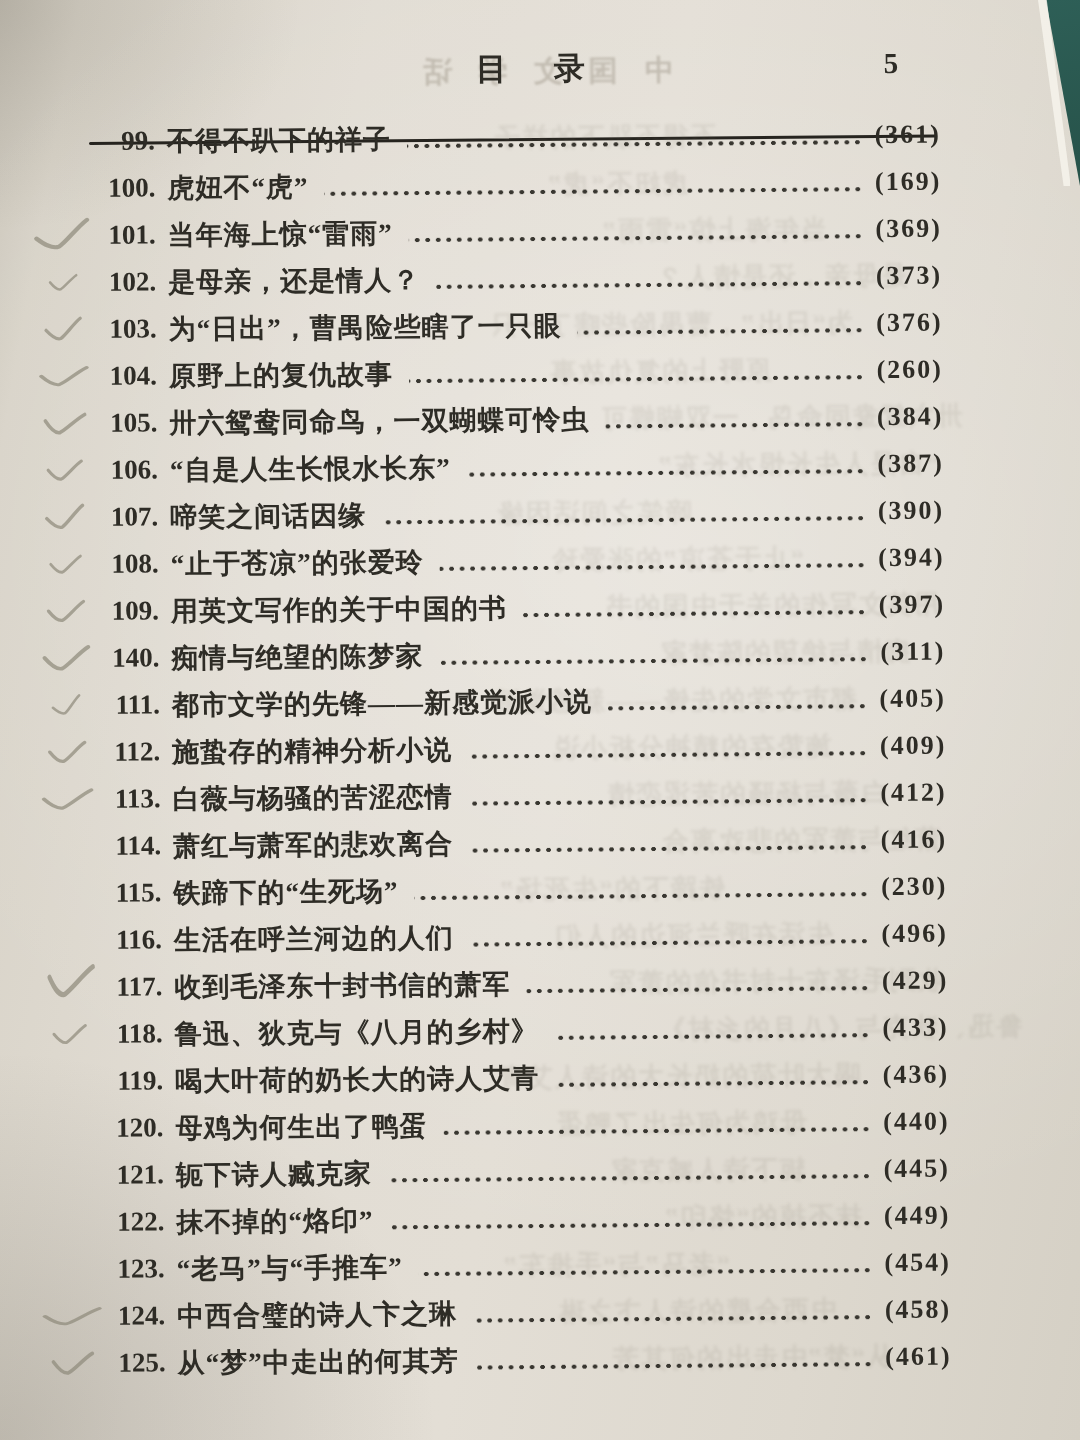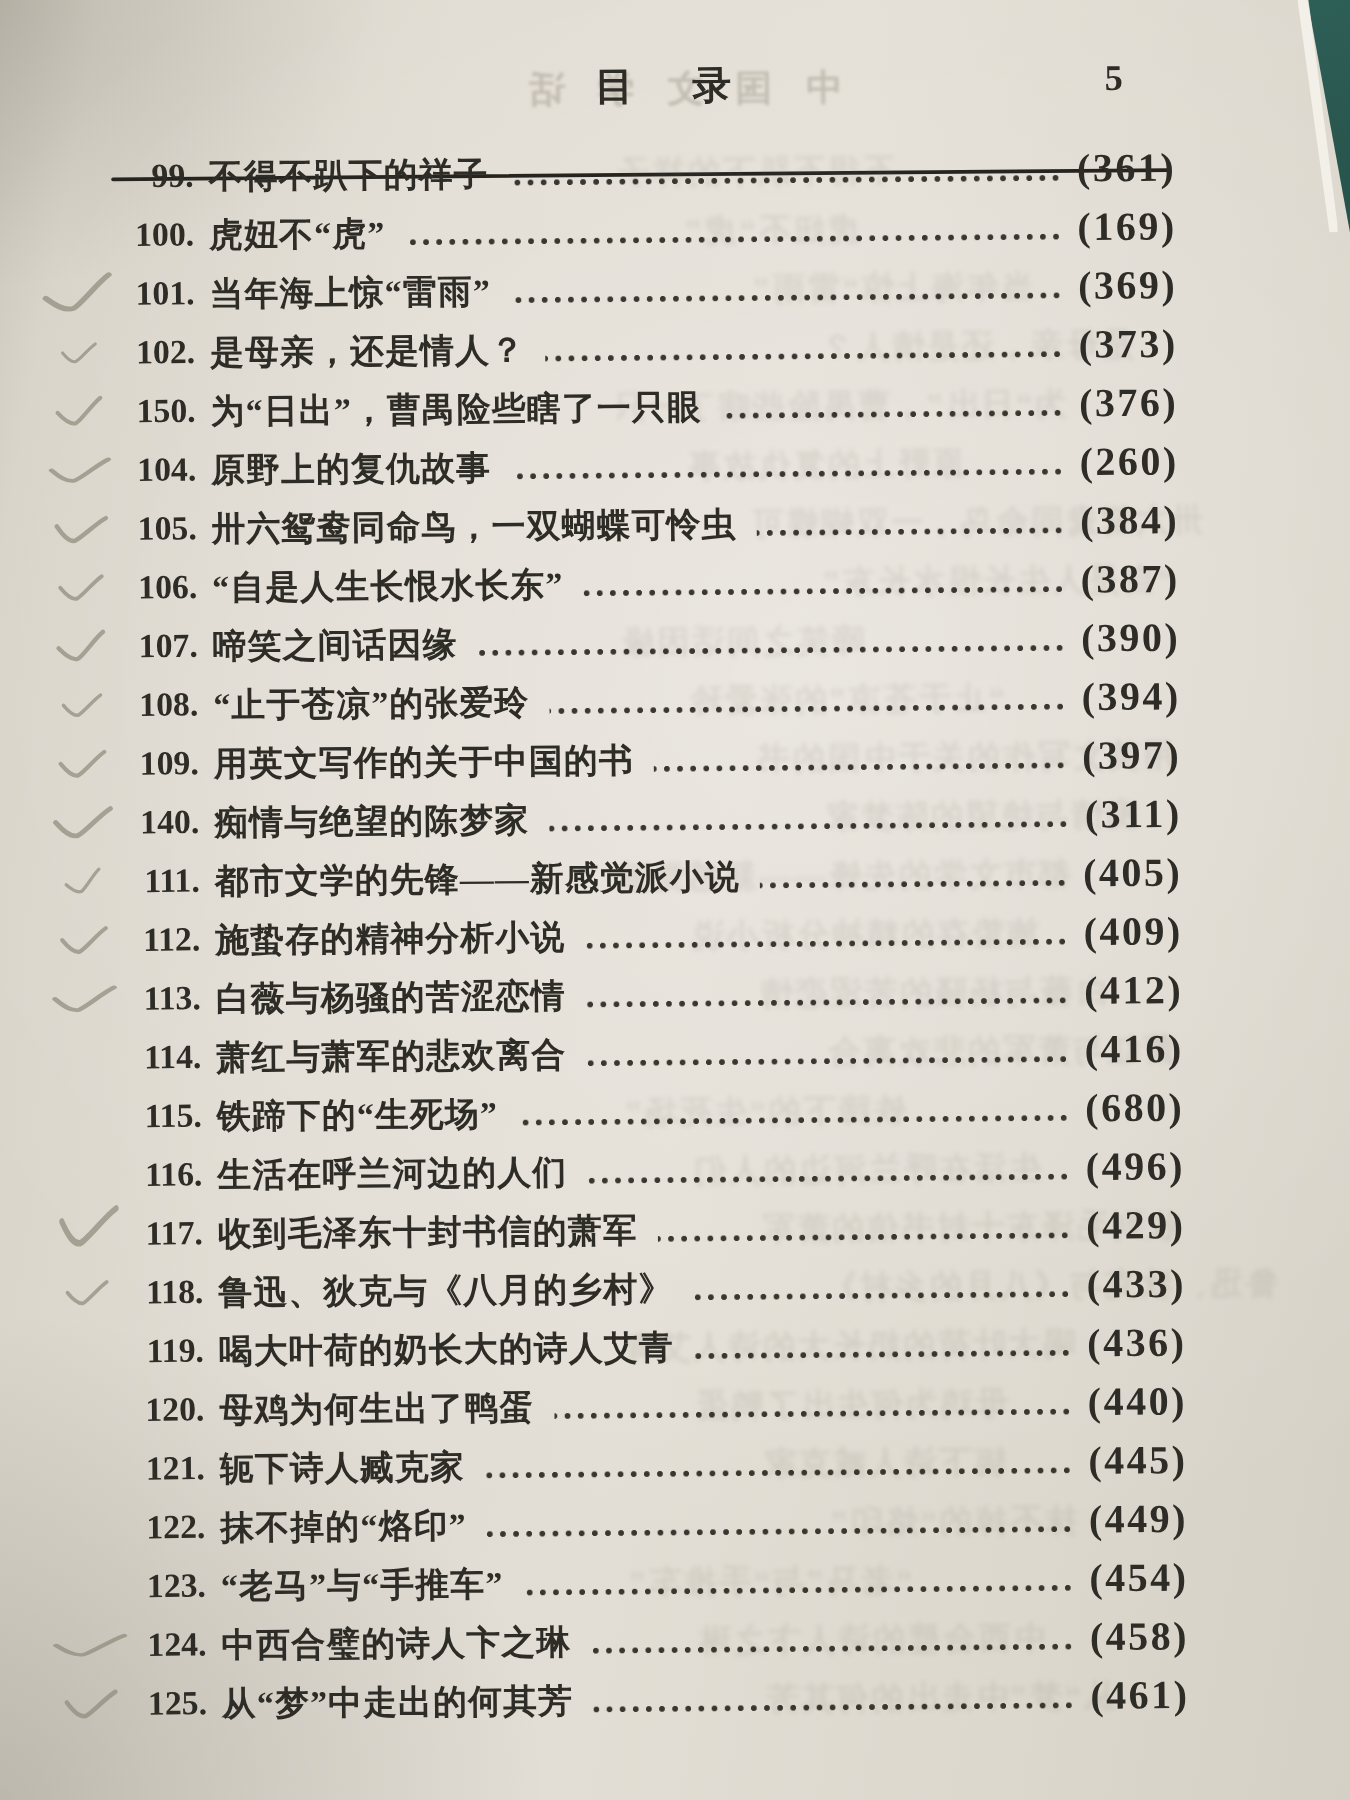--- a/index.html
+++ b/index.html
@@ -64,21 +64,21 @@
   .title{
     font-size:27px;font-weight:600;letter-spacing:1px;white-space:nowrap;z-index:2;
   }
   .leader{
     flex:1;height:6px;margin:14px 12px 0 16px;align-self:center;z-index:2;
     background-image:radial-gradient(circle,rgba(42,40,34,.92) 2.1px,rgba(42,40,34,0) 2.5px);
     background-size:10.5px 6px;background-repeat:repeat-x;background-position:right center;
     min-width:30px;
   }
   .pageno{
-    flex:0 0 auto;font-size:32px;font-weight:600;letter-spacing:2px;
+    flex:0 0 auto;font-size:26px;font-weight:600;letter-spacing:2px;
     white-space:nowrap;z-index:2;
   }
   .check{
     position:absolute;left:46px;top:10px;width:42px;height:28px;z-index:3;
     pointer-events:none;
   }
   .check svg{width:100%;height:100%;overflow:visible;}
   .ghost{
     position:absolute;top:6px;transform:scaleX(-1);
     font-size:26px;font-weight:700;letter-spacing:2px;color:#716a5c;
@@ -135,21 +135,21 @@
         <span class="num">102.</span>
         <span class="title">是母亲，还是情人？</span>
         <span class="leader"></span>
         <span class="pageno">(373)</span>
       </div>
       <div class="row">
         <span class="check" style="transform: rotate(-4deg);"><svg viewBox="0 0 36 24">
             <path d="M3 11 C7 16 11 20 15 19 C19 17 27 7 33 3" fill="none" stroke="#8f8a7b" stroke-width="2.8" stroke-linecap="round" opacity=".72"></path>
           </svg></span>
         <span class="ghost" style="left: 46%;">为“日出”，曹禺险些瞎了一只眼</span>
-        <span class="num">150.</span>
+        <span class="num">103.</span>
         <span class="title">为“日出”，曹禺险些瞎了一只眼</span>
         <span class="leader"></span>
         <span class="pageno">(376)</span>
       </div>
       <div class="row">
         <span class="check" style="transform: scale(1.3, 0.9);"><svg viewBox="0 0 36 24">
             <path d="M3 11 C7 16 11 20 15 19 C19 17 27 7 33 3" fill="none" stroke="#8f8a7b" stroke-width="2.8" stroke-linecap="round" opacity=".72"></path>
           </svg></span>
         <span class="ghost" style="left: 51%;">原野上的复仇故事</span>
         <span class="num">104.</span>
@@ -252,21 +252,21 @@
         <span class="num">114.</span>
         <span class="title">萧红与萧军的悲欢离合</span>
         <span class="leader"></span>
         <span class="pageno">(416)</span>
       </div>
       <div class="row">
         <span class="ghost" style="left: 46%;">铁蹄下的“生死场”</span>
         <span class="num">115.</span>
         <span class="title">铁蹄下的“生死场”</span>
         <span class="leader"></span>
-        <span class="pageno">(680)</span>
+        <span class="pageno">(230)</span>
       </div>
       <div class="row">
         <span class="ghost" style="left: 51%;">生活在呼兰河边的人们</span>
         <span class="num">116.</span>
         <span class="title">生活在呼兰河边的人们</span>
         <span class="leader"></span>
         <span class="pageno">(496)</span>
       </div>
       <div class="row">
         <span class="check" style="transform: rotate(7deg) scale(1.2, 1.65) translate(0px, -4px);"><svg viewBox="0 0 36 24">

